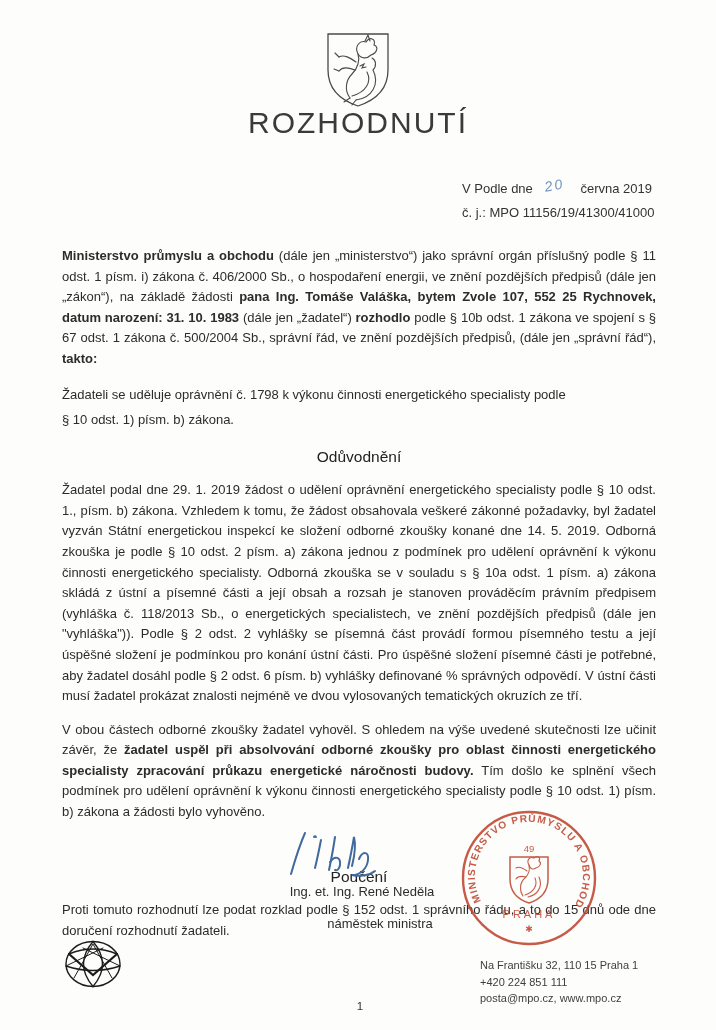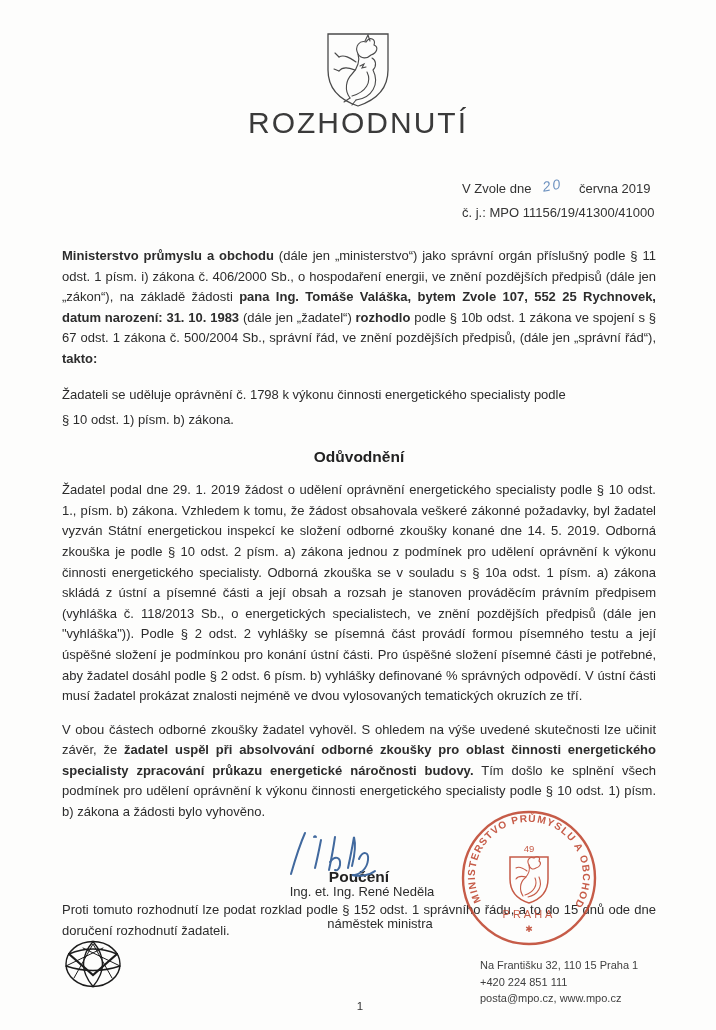--- a/index.html
+++ b/index.html
@@ -22,21 +22,21 @@
   
   .content{
     position:absolute;left:62px;width:594px;top:246px;
     font-size:13px;line-height:20.6px;text-align:justify;color:#2c2c2c;
   }
   .content p{margin:0;}
   .b{font-weight:bold;}
   .verdict{font-weight:normal;text-align:left;line-height:25px;}
   .verdict.first{margin-top:12px;}
   .section-heading{
-    text-align:center;font-size:15.5px;font-weight:bold;margin:15px 0 13px 0;color:#222;
+    text-align:center;font-size:15.5px;font-weight:normal;margin:15px 0 13px 0;color:#222;
   }
   .section-heading.gap{margin-top:44px;}
   .para-gap{margin-top:13px !important;}
   
   .sig-svg{position:absolute;left:284px;top:828px;}
   .sig-name{position:absolute;left:262px;top:884px;width:200px;text-align:center;font-size:13px;color:#2c2c2c;}
   .sig-role{position:absolute;left:280px;top:916px;width:200px;text-align:center;font-size:13px;color:#2c2c2c;}
   
   .stamp{position:absolute;left:459px;top:808px;opacity:.88;}
   
@@ -61,21 +61,21 @@
       <path d="M36,66 C50,62 56,52 51,42"></path>
       <path d="M40,70 C56,68 64,54 57,40 C61,36 60,30 56,28"></path>
       <path d="M34,68 L28,72 M40,70 L36,75"></path>
       <path d="M44,36 L48,34 L46,38 L50,37"></path>
     </g>
   </svg>
 
   <div class="doc-title">ROZHODNUTÍ</div>
 
   <div class="date-block">
-    <div><span>V Zvole dne</span><span class="hand-day">20</span><span>června 2019</span></div>
+    <div><span>V Podle dne</span><span class="hand-day">20</span><span>června 2019</span></div>
     <div>č. j.: MPO 11156/19/41300/41000</div>
   </div>
 
   <div class="content">
     <p><span class="b">Ministerstvo průmyslu a obchodu</span><span> (dále jen „ministerstvo“) jako správní orgán příslušný podle § 11 odst. 1 písm. i) zákona č. 406/2000 Sb., o hospodaření energii, ve znění pozdějších předpisů (dále jen „zákon“), na základě žádosti </span><span class="b">pana Ing. Tomáše Valáška, bytem Zvole 107, 552 25 Rychnovek, datum narození: 31. 10. 1983</span><span> (dále jen „žadatel“) </span><span class="b">rozhodlo</span><span> podle § 10b odst. 1 zákona ve spojení s § 67 odst. 1 zákona č. 500/2004 Sb., správní řád, ve znění pozdějších předpisů, (dále jen „správní řád“), </span><span class="b">takto:</span></p>
     <p class="verdict first">Žadateli se uděluje oprávnění č. 1798 k výkonu činnosti energetického specialisty podle</p>
     <p class="verdict">§ 10 odst. 1) písm. b) zákona.</p>
     <div class="section-heading">Odůvodnění</div>
     <p>Žadatel podal dne 29. 1. 2019 žádost o udělení oprávnění energetického specialisty podle § 10 odst. 1., písm. b) zákona. Vzhledem k tomu, že žádost obsahovala veškeré zákonné požadavky, byl žadatel vyzván Státní energetickou inspekcí ke složení odborné zkoušky konané dne 14. 5. 2019. Odborná zkouška je podle § 10 odst. 2 písm. a) zákona jednou z podmínek pro udělení oprávnění k výkonu činnosti energetického specialisty. Odborná zkouška se v souladu s § 10a odst. 1 písm. a) zákona skládá z ústní a písemné části a její obsah a rozsah je stanoven prováděcím právním předpisem (vyhláška č. 118/2013 Sb., o energetických specialistech, ve znění pozdějších předpisů (dále jen "vyhláška")). Podle § 2 odst. 2 vyhlášky se písemná část provádí formou písemného testu a její úspěšné složení je podmínkou pro konání ústní části. Pro úspěšné složení písemné části je potřebné, aby žadatel dosáhl podle § 2 odst. 6 písm. b) vyhlášky definované % správných odpovědí. V ústní části musí žadatel prokázat znalosti nejméně ve dvou vylosovaných tematických okruzích ze tří.</p>
     <p class="para-gap"><span>V obou částech odborné zkoušky žadatel vyhověl. S ohledem na výše uvedené skutečnosti lze učinit závěr, že </span><span class="b">žadatel uspěl při absolvování odborné zkoušky pro oblast činnosti energetického specialisty zpracování průkazu energetické náročnosti budovy.</span><span> Tím došlo ke splnění všech podmínek pro udělení oprávnění k výkonu činnosti energetického specialisty podle § 10 odst. 1) písm. b) zákona a žádosti bylo vyhověno.</span></p>

